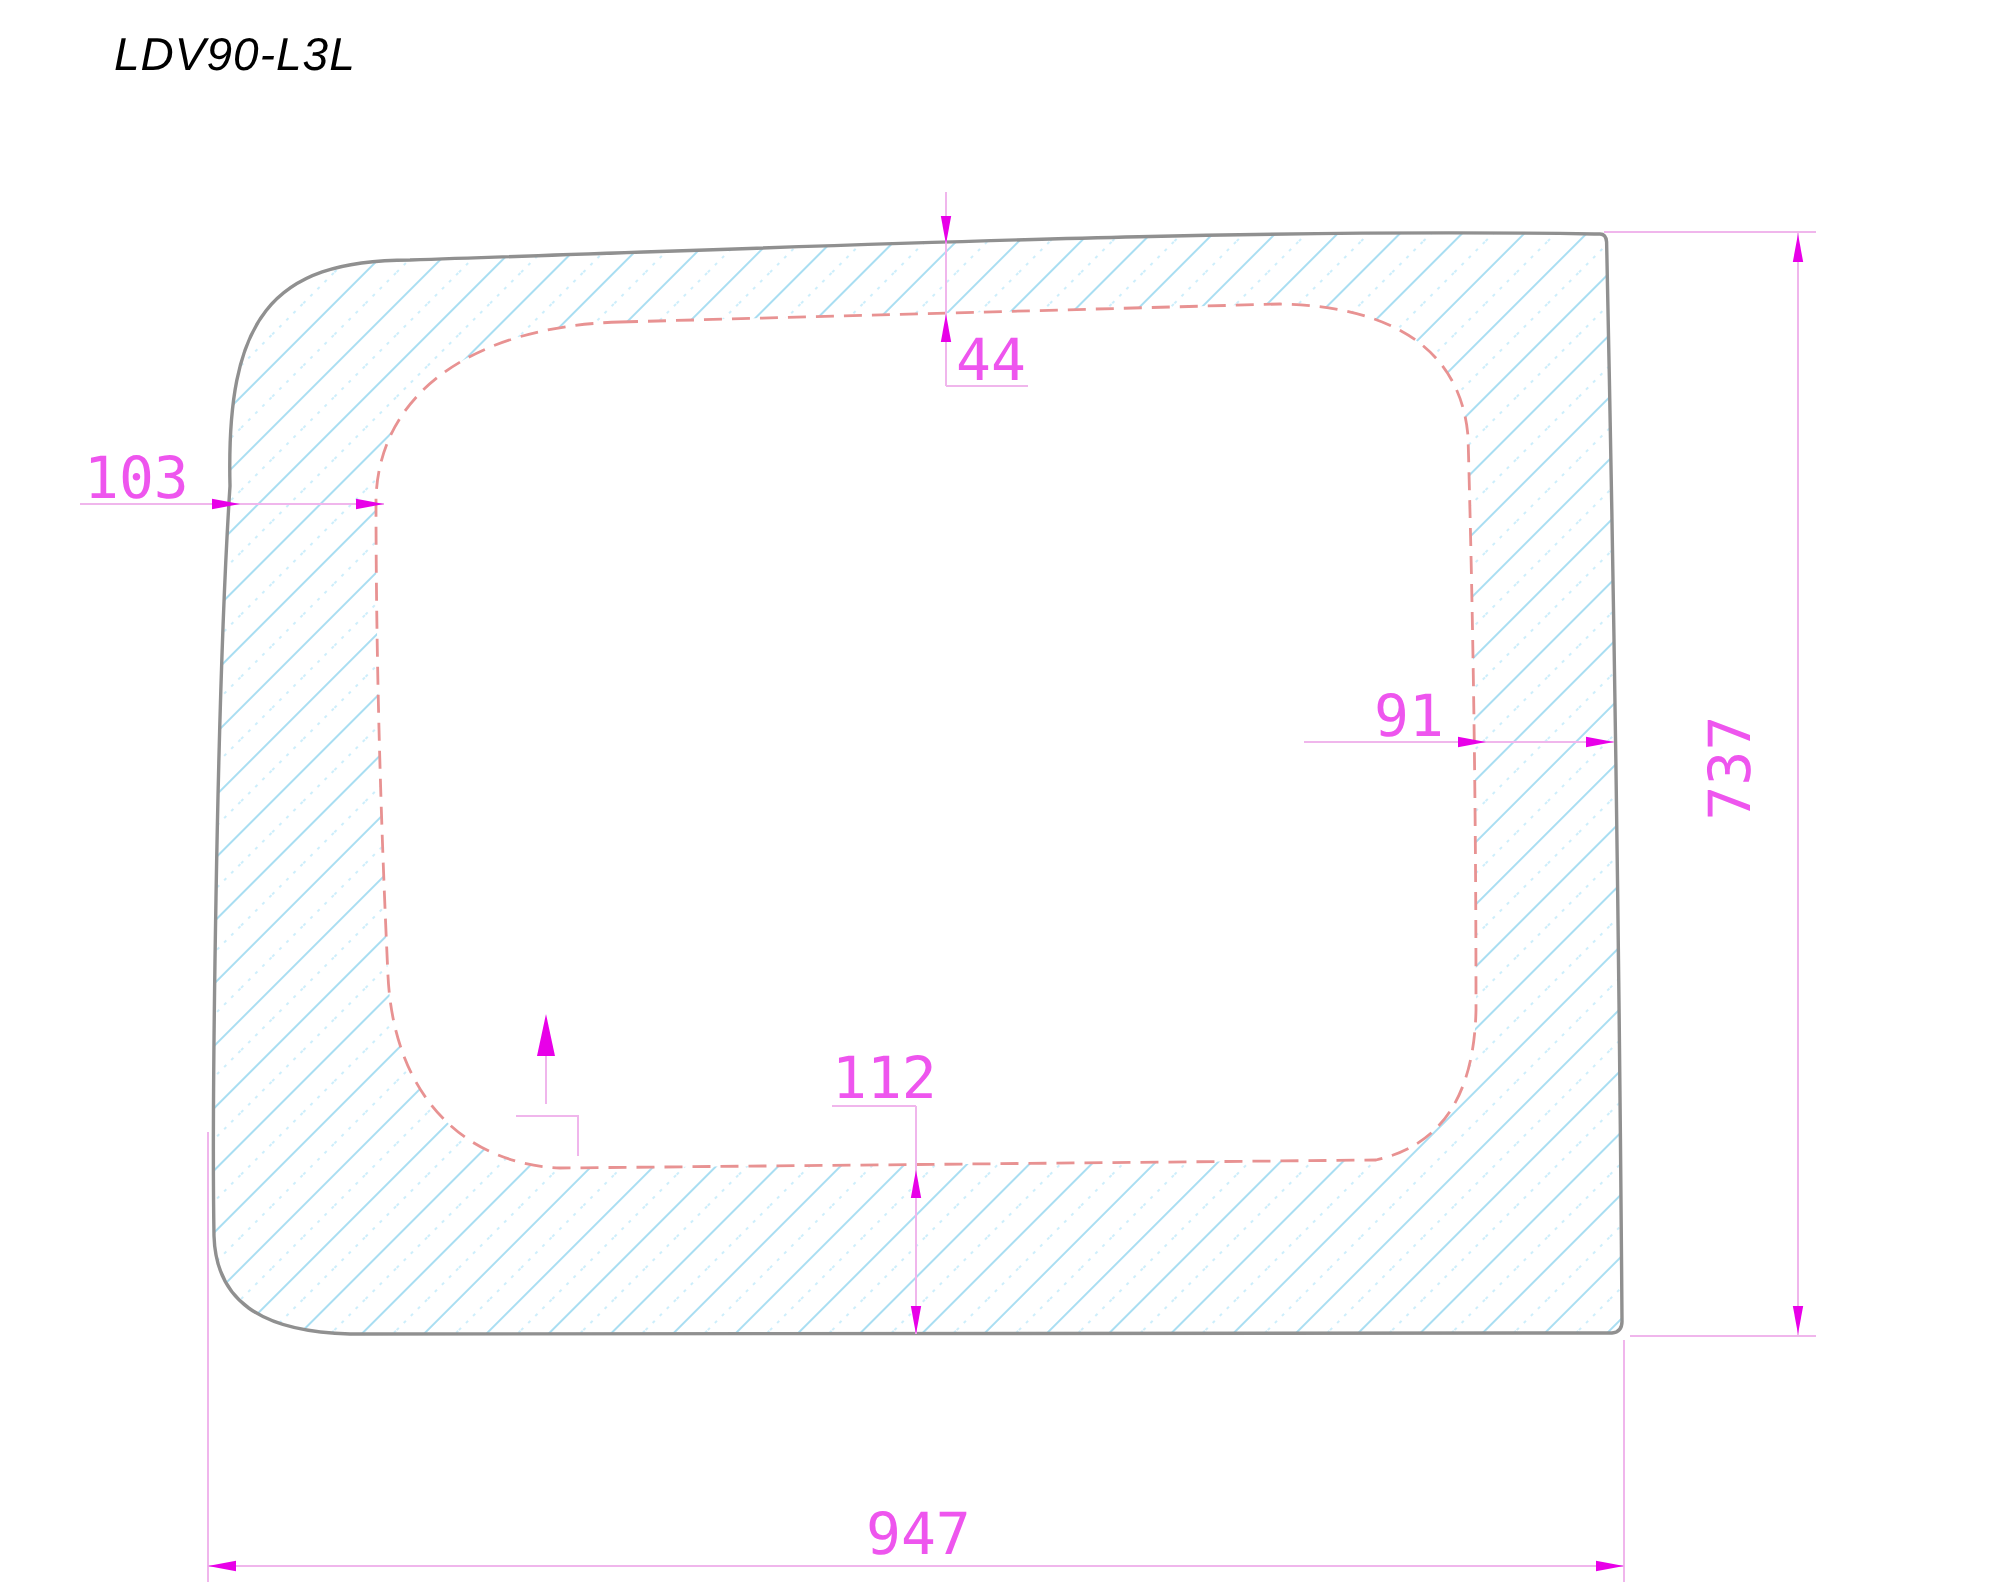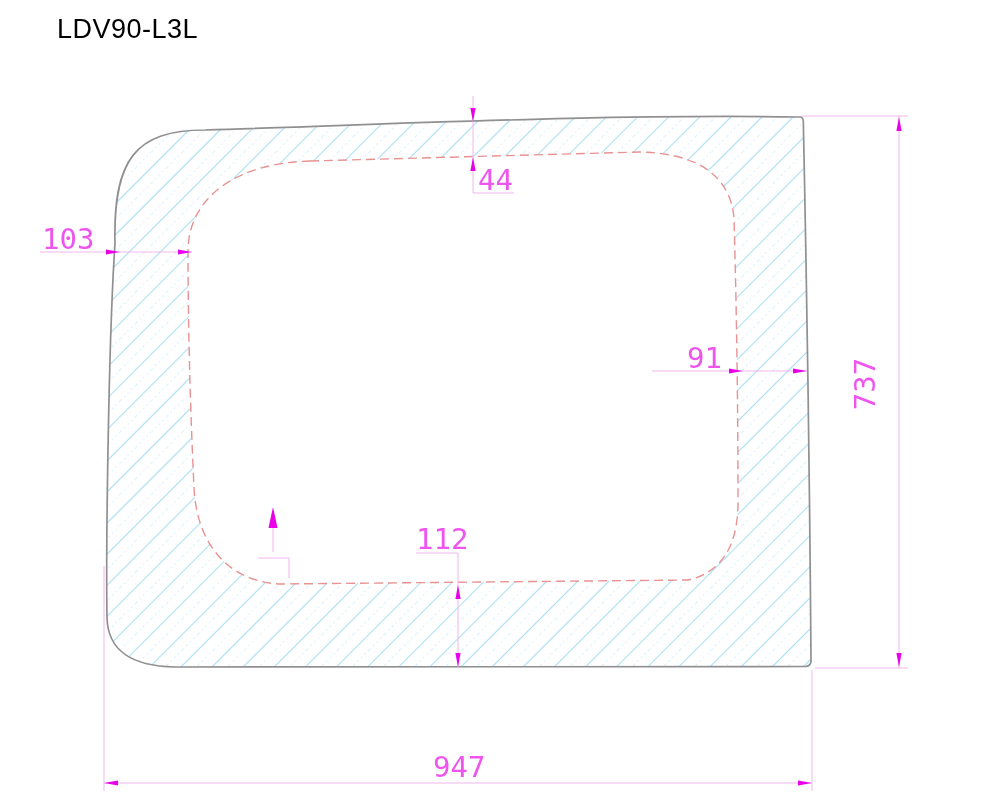--- a/index.html
+++ b/index.html
@@ -16,22 +16,23 @@
   html,body{margin:0;padding:0;}
   body{
     width:1000px;height:798px;
     background:var(--background,#fff);
     position:relative;
     font-family:"Liberation Sans", sans-serif;
     overflow:hidden;
   }
   .page-title{
     position:absolute;left:57px;top:14px;
-    font-size:27px;color:var(--title,#000);
+    font-size:23px;color:var(--title,#000);
     letter-spacing:0.5px;
+    font-style:italic;
   }
   svg.cad{position:absolute;left:0;top:0;}
   .outer-contour{fill:none;stroke:var(--outline,#909090);stroke-width:1.7;}
   .inner-contour{fill:none;stroke:var(--seal-dashed,#e89292);stroke-width:1.4;stroke-dasharray:9 5;}
   .hatch-fill{fill:url(#hatch);stroke:none;fill-rule:evenodd;}
   .hl1{stroke:var(--hatch-line,#a9def2);stroke-width:1.1;}
   .hl2{stroke:var(--hatch-line-light,#cdeefb);stroke-width:1;stroke-dasharray:1.5 3.5;}
   .dim-line{stroke:var(--dim-line,#f0b6ec);stroke-width:1;fill:none;}
   .dim-arrow{fill:var(--dim-arrow,#e800e8);stroke:none;}
   .dim-text{

